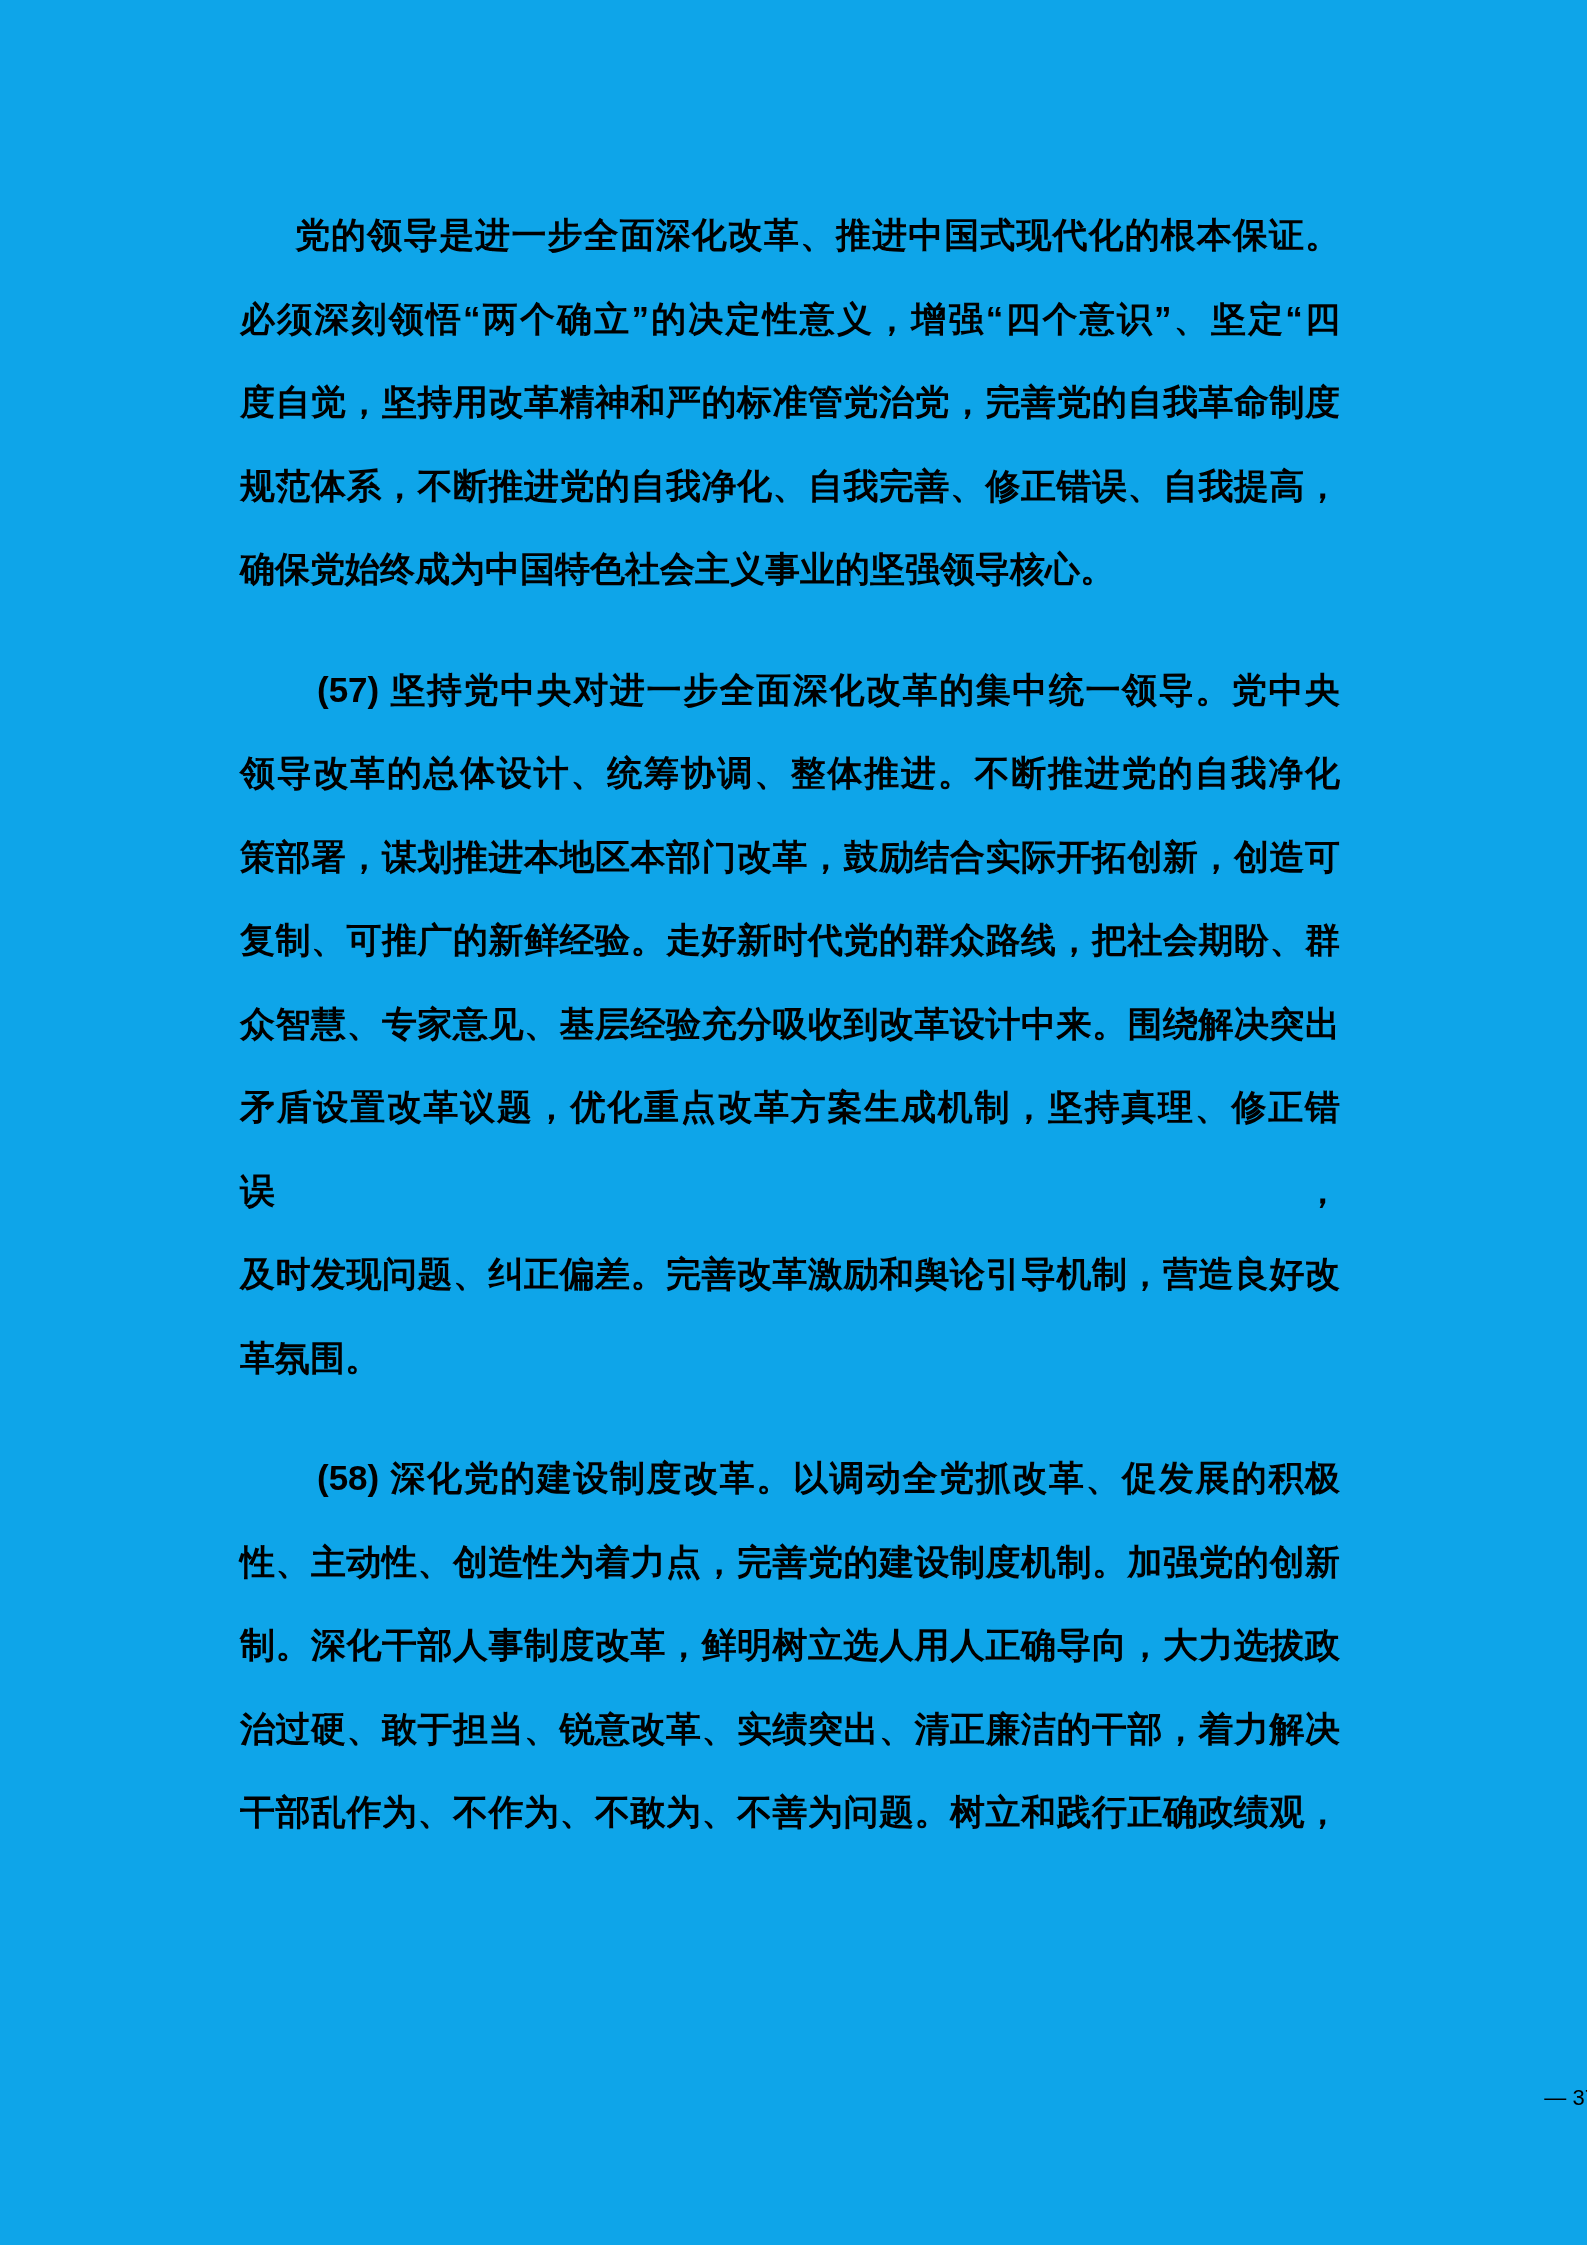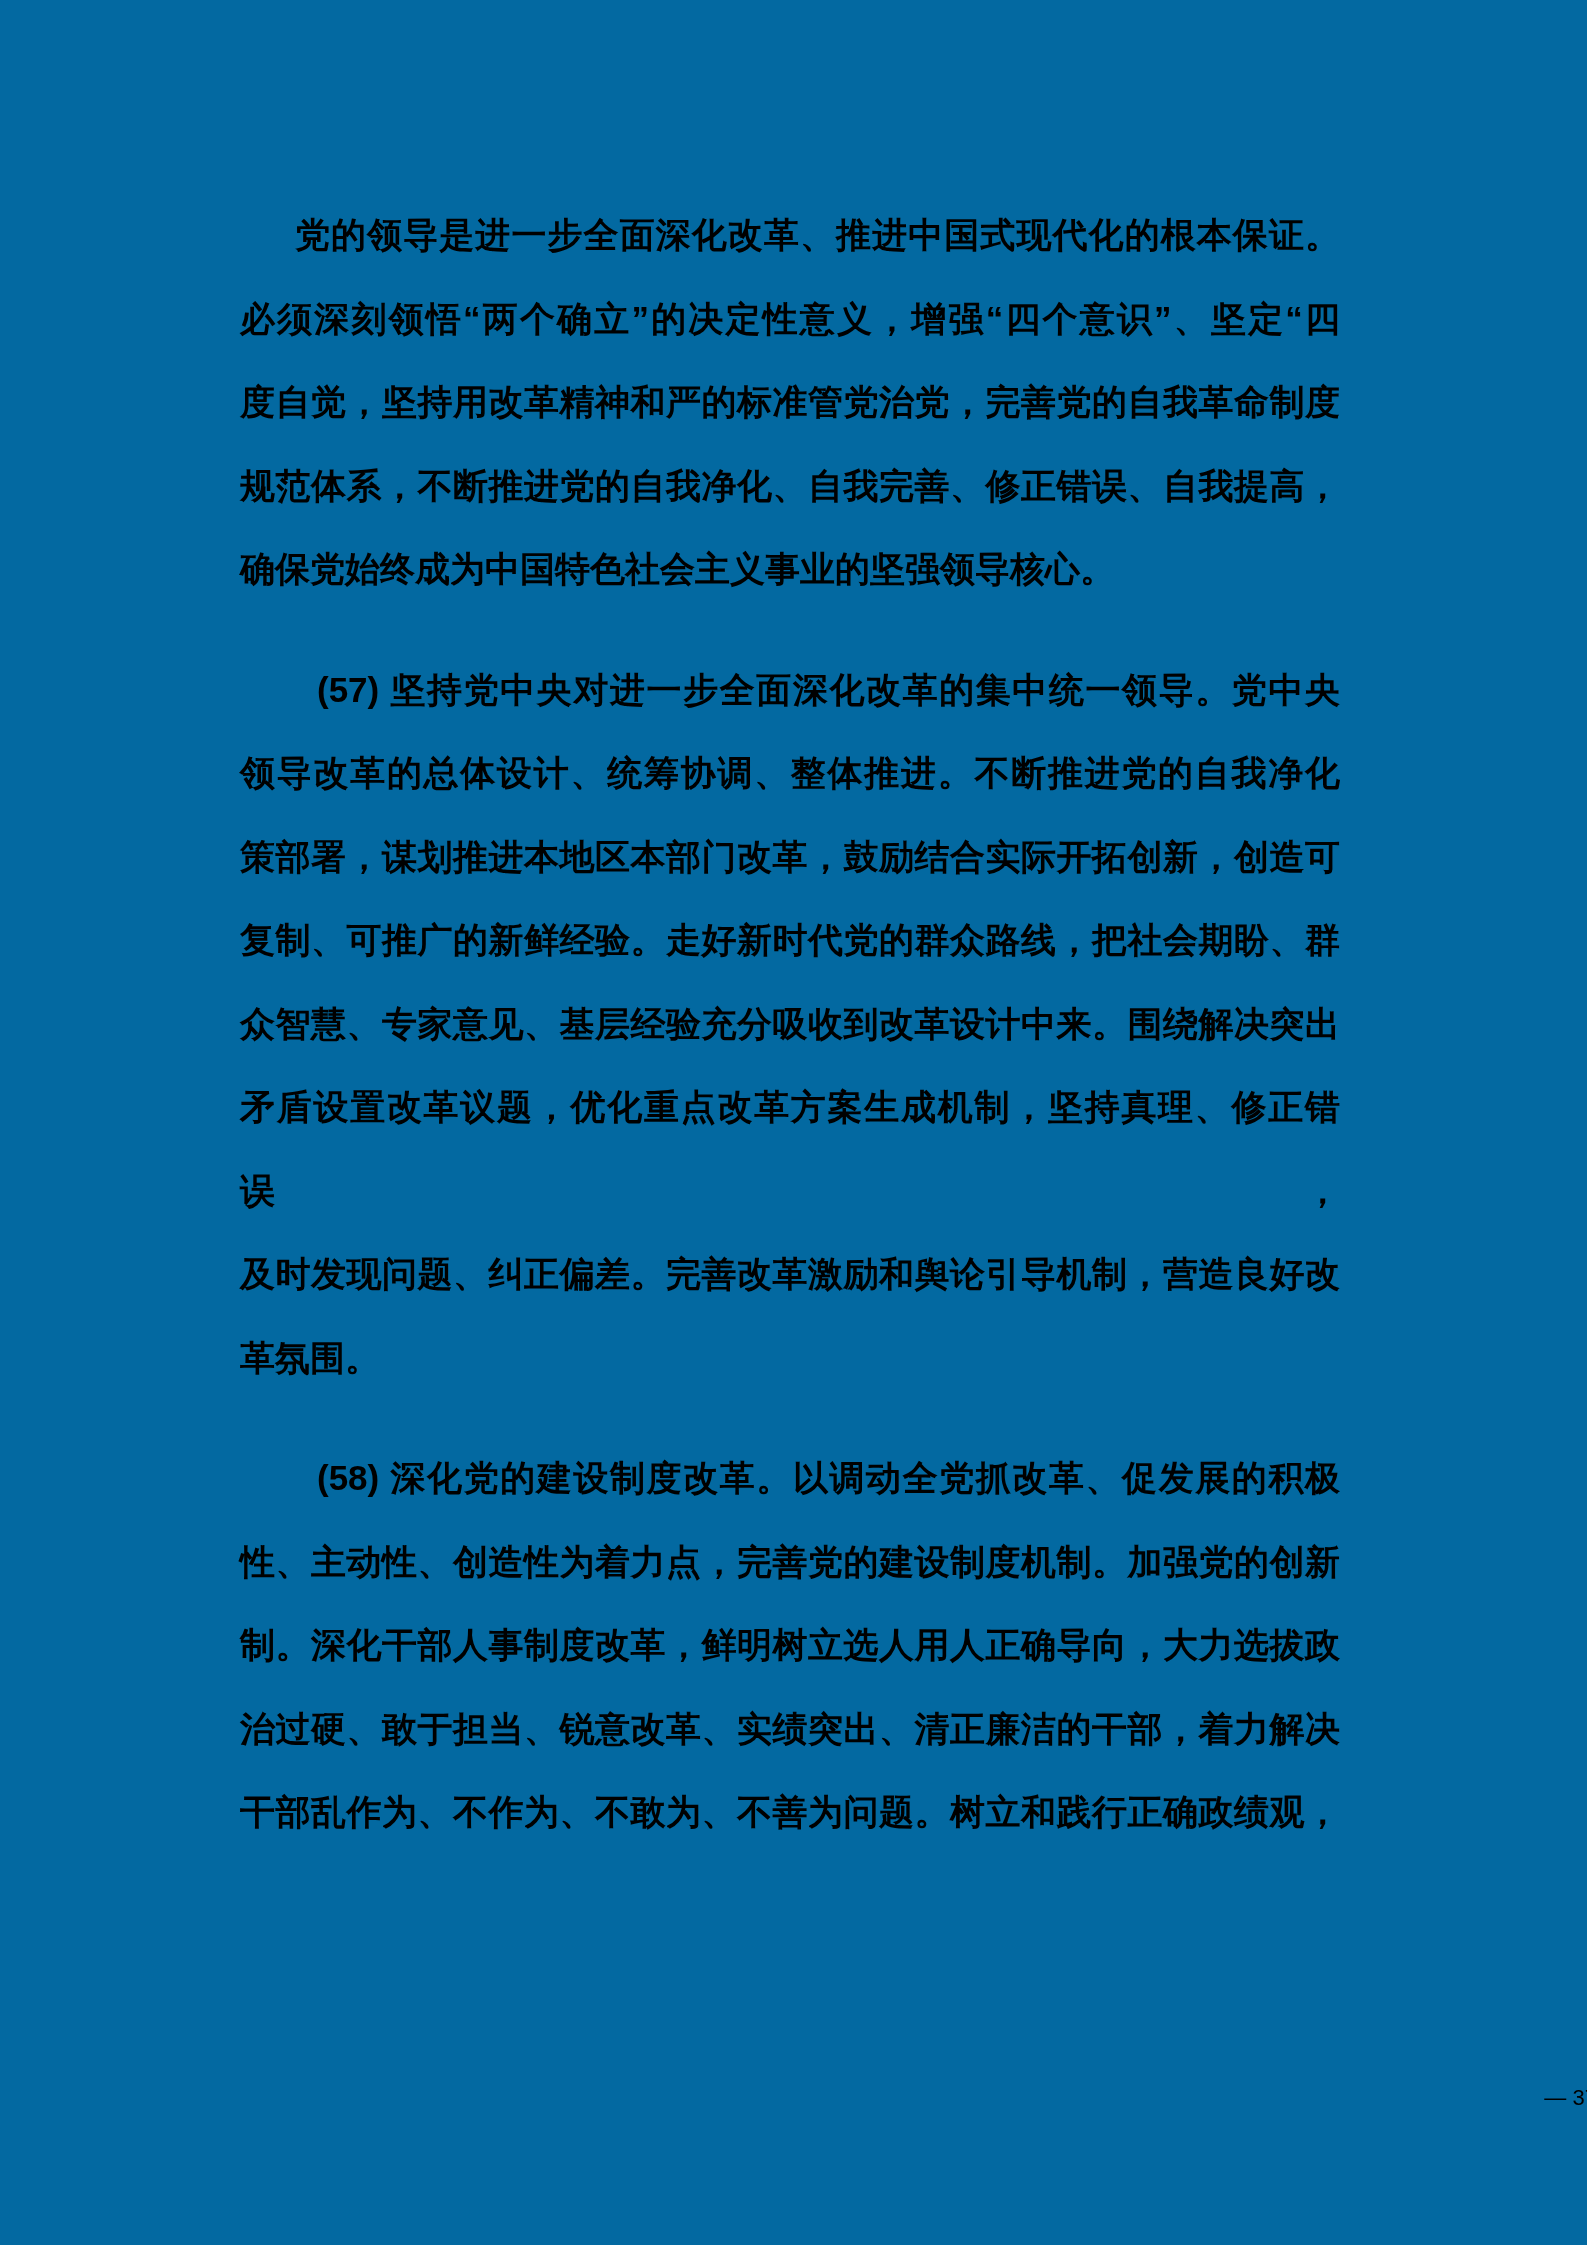--- a/index.html
+++ b/index.html
@@ -4,21 +4,21 @@
 <style>
   html, body {
     margin: 0;
     padding: 0;
     background: #ffffff;
   }
   .page {
     position: relative;
     width: 1587px;
     height: 2245px;
-    background: #0369a1;
+    background: #0ea5e9;
     overflow: hidden;
     font-family: "Liberation Sans", "DejaVu Sans", sans-serif;
     color: #000000;
   }
   .content {
     position: absolute;
     left: 240px;
     top: 193px;
     width: 1100px;
   }

